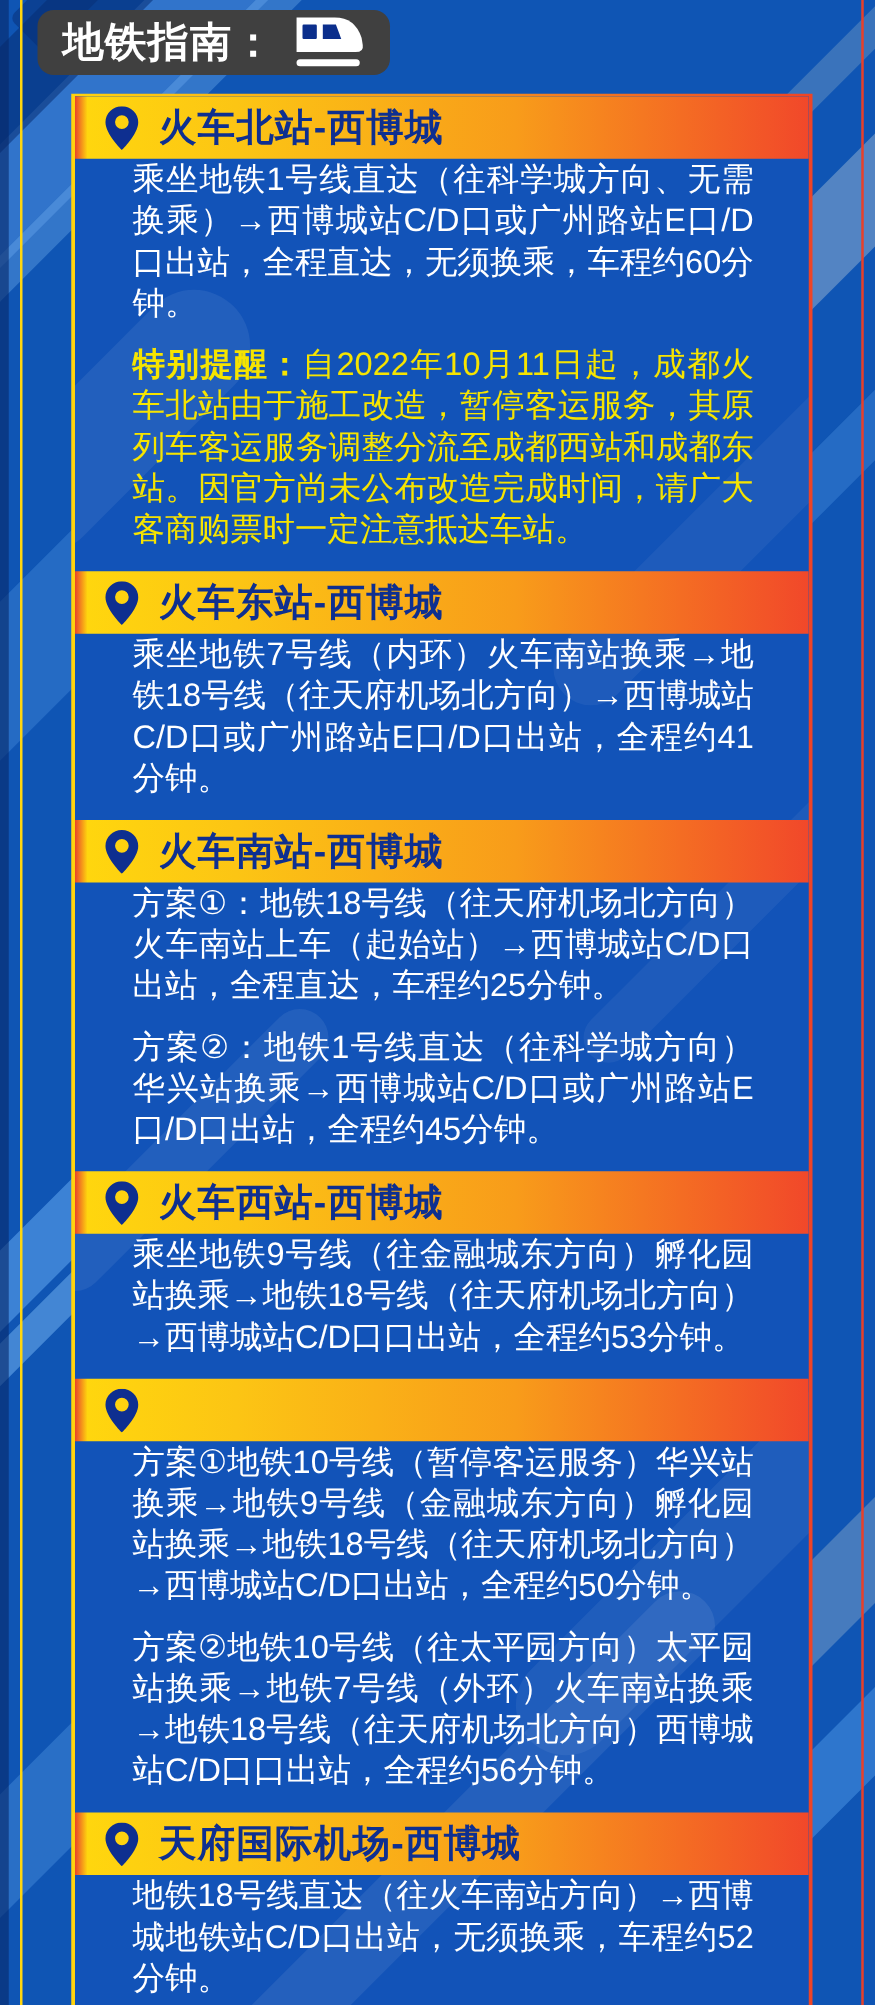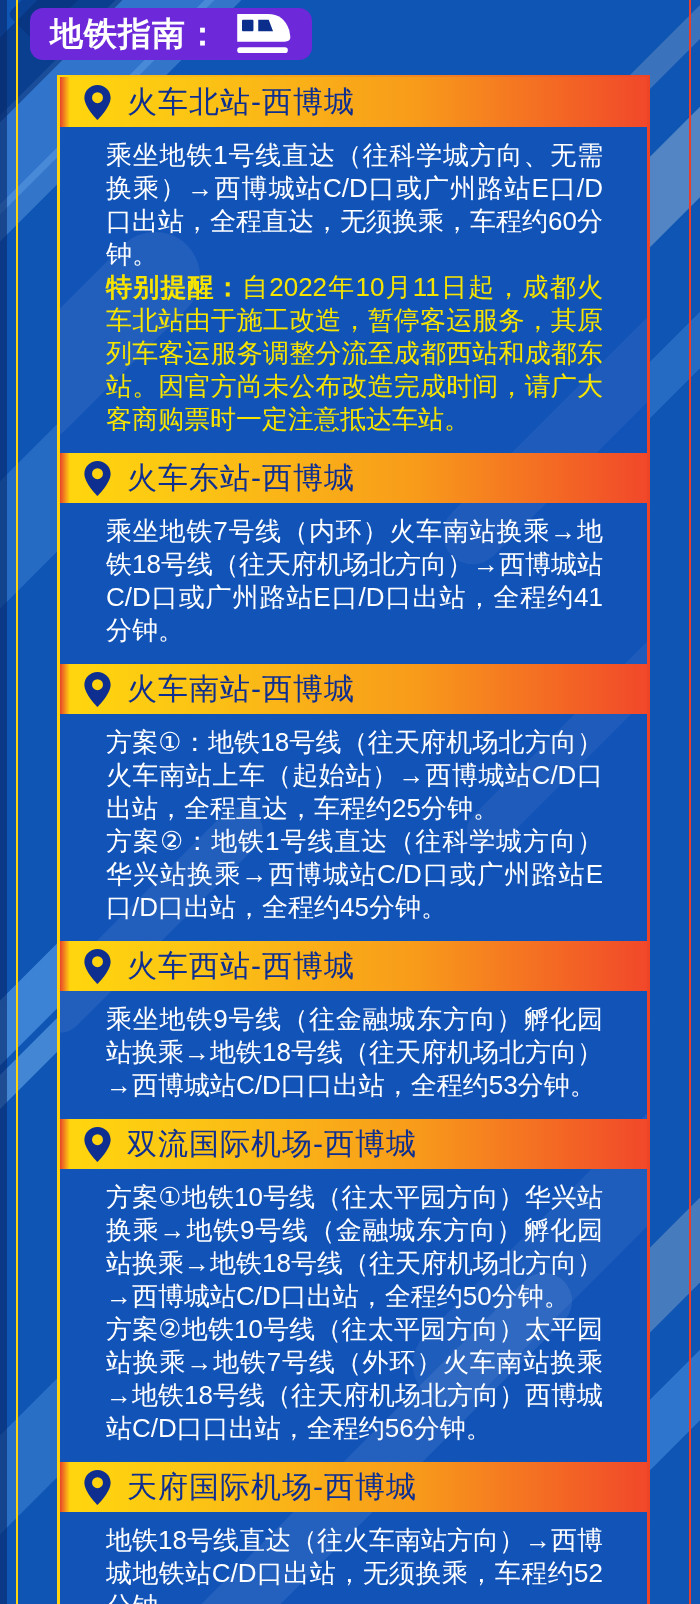--- a/index.html
+++ b/index.html
@@ -24,21 +24,21 @@
   .s11{left:450px;top:1300px;width:620px;height:50px;background:rgba(85,160,235,.45);}
   .s12{left:380px;top:330px;width:620px;height:40px;background:rgba(80,150,225,.35);}
   .s13{left:-40px;top:-140px;width:420px;height:40px;background:rgba(8,45,115,.5);}
   .edge-dark{position:absolute;left:0;top:0;bottom:0;width:7px;background:rgba(7,40,105,.6);transform:none;border-radius:0;}
   
   .line-left{position:absolute;left:16px;top:0;bottom:0;width:2px;background:#ffd60e;z-index:3;}
   .line-right{position:absolute;left:689px;top:0;bottom:0;width:2px;background:#e8402a;z-index:3;}
   
   .badge{
     position:absolute;left:30px;top:8px;z-index:4;height:52px;
-    background:#6d28d9;border-radius:13px;display:flex;align-items:center;
+    background:#404040;border-radius:13px;display:flex;align-items:center;
     padding:0 20px;gap:14px;justify-content:flex-end;
   }
   .badge-title{color:#ffffff;font-size:33px;font-weight:800;letter-spacing:1px;}
   .train{width:58px;height:42px;display:block;}
   
   .guide-box{
     position:absolute;left:57px;top:75px;width:593px;z-index:4;
     background:linear-gradient(90deg,#ffd30e,#f5901f 55%,#ee4426);
     padding:2px 3px 3px 3px;box-sizing:border-box;
   }
@@ -50,28 +50,28 @@
   .c4{left:300px;top:1120px;width:440px;height:80px;background:rgba(255,255,255,.06);}
   .c5{left:60px;top:1360px;width:520px;height:56px;background:rgba(255,255,255,.08);}
   .c6{left:360px;top:620px;width:360px;height:40px;background:rgba(255,255,255,.05);}
   
   .sec-header{
     position:relative;height:50px;display:flex;align-items:center;gap:16px;
     padding-left:24px;
     background:linear-gradient(90deg,#e8442a 0px,#ffd60e 10px,#fcc514 22%,#f89c1a 60%,#f1482a 100%);
   }
   .pin{width:27px;height:35px;flex:0 0 auto;display:block;}
-  .sec-title{color:#0e2f90;font-size:30px;font-weight:400;letter-spacing:1px;white-space:nowrap;}
+  .sec-title{color:#0e2f90;font-size:30px;font-weight:700;letter-spacing:1px;white-space:nowrap;}
   .sec-body{
-    position:relative;padding:12px 44px 17px 46px;
+    position:relative;padding:0 44px 17px 46px;
     color:#ffffff;font-size:26px;line-height:33px;font-weight:500;
     text-align:justify;
   }
   .para{margin:0;}
-  .para + .para{}
+  .para + .para{margin-top:16px;}
   .notice{color:#f6e400;}
   .notice-prefix{font-weight:800;}
 </style>
 </head>
 <body>
 
 <div class="bg">
   <div class="stripe s13"></div>
     <div class="stripe s1"></div>
     <div class="stripe s2"></div>
@@ -157,24 +157,23 @@
       <div class="sec-body">
         <p class="para">乘坐地铁9号线（往金融城东方向）孵化园站换乘→地铁18号线（往天府机场北方向）→西博城站C/D口口出站，全程约53分钟。</p>
       </div>
     </div>
 
     <div class="section">
       <div class="sec-header">
         <svg class="pin" viewBox="0 0 24 32" aria-hidden="true">
           <path fill="#0e2f90" fill-rule="evenodd" d="M12 0C5.4 0 0 5.2 0 11.7 0 20.4 12 32 12 32s12-11.6 12-20.3C24 5.2 18.6 0 12 0zm0 16.6a5 5 0 1 1 0-10 5 5 0 0 1 0 10z"></path>
         </svg>
-        <span class="sec-title">双流国际机场-西博城</span>
       </div>
       <div class="sec-body">
-        <p class="para">方案①地铁10号线（往太平园方向）华兴站换乘→地铁9号线（金融城东方向）孵化园站换乘→地铁18号线（往天府机场北方向）→西博城站C/D口出站，全程约50分钟。</p>
+        <p class="para">方案①地铁10号线（暂停客运服务）华兴站换乘→地铁9号线（金融城东方向）孵化园站换乘→地铁18号线（往天府机场北方向）→西博城站C/D口出站，全程约50分钟。</p>
         <p class="para">方案②地铁10号线（往太平园方向）太平园站换乘→地铁7号线（外环）火车南站换乘→地铁18号线（往天府机场北方向）西博城站C/D口口出站，全程约56分钟。</p>
       </div>
     </div>
 
     <div class="section">
       <div class="sec-header">
         <svg class="pin" viewBox="0 0 24 32" aria-hidden="true">
           <path fill="#0e2f90" fill-rule="evenodd" d="M12 0C5.4 0 0 5.2 0 11.7 0 20.4 12 32 12 32s12-11.6 12-20.3C24 5.2 18.6 0 12 0zm0 16.6a5 5 0 1 1 0-10 5 5 0 0 1 0 10z"></path>
         </svg>
         <span class="sec-title">天府国际机场-西博城</span>

